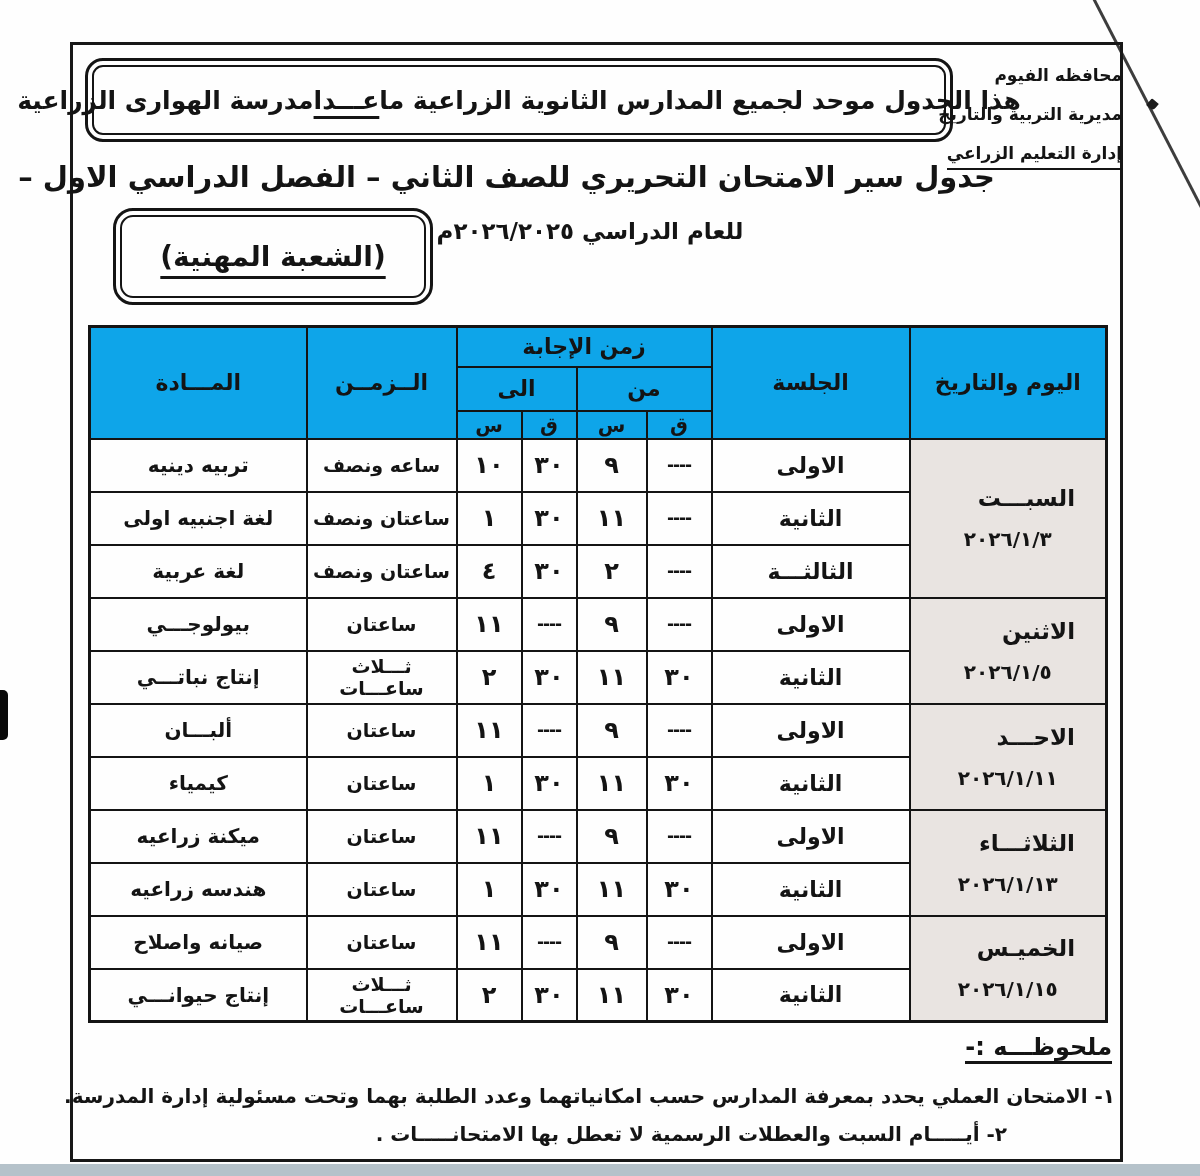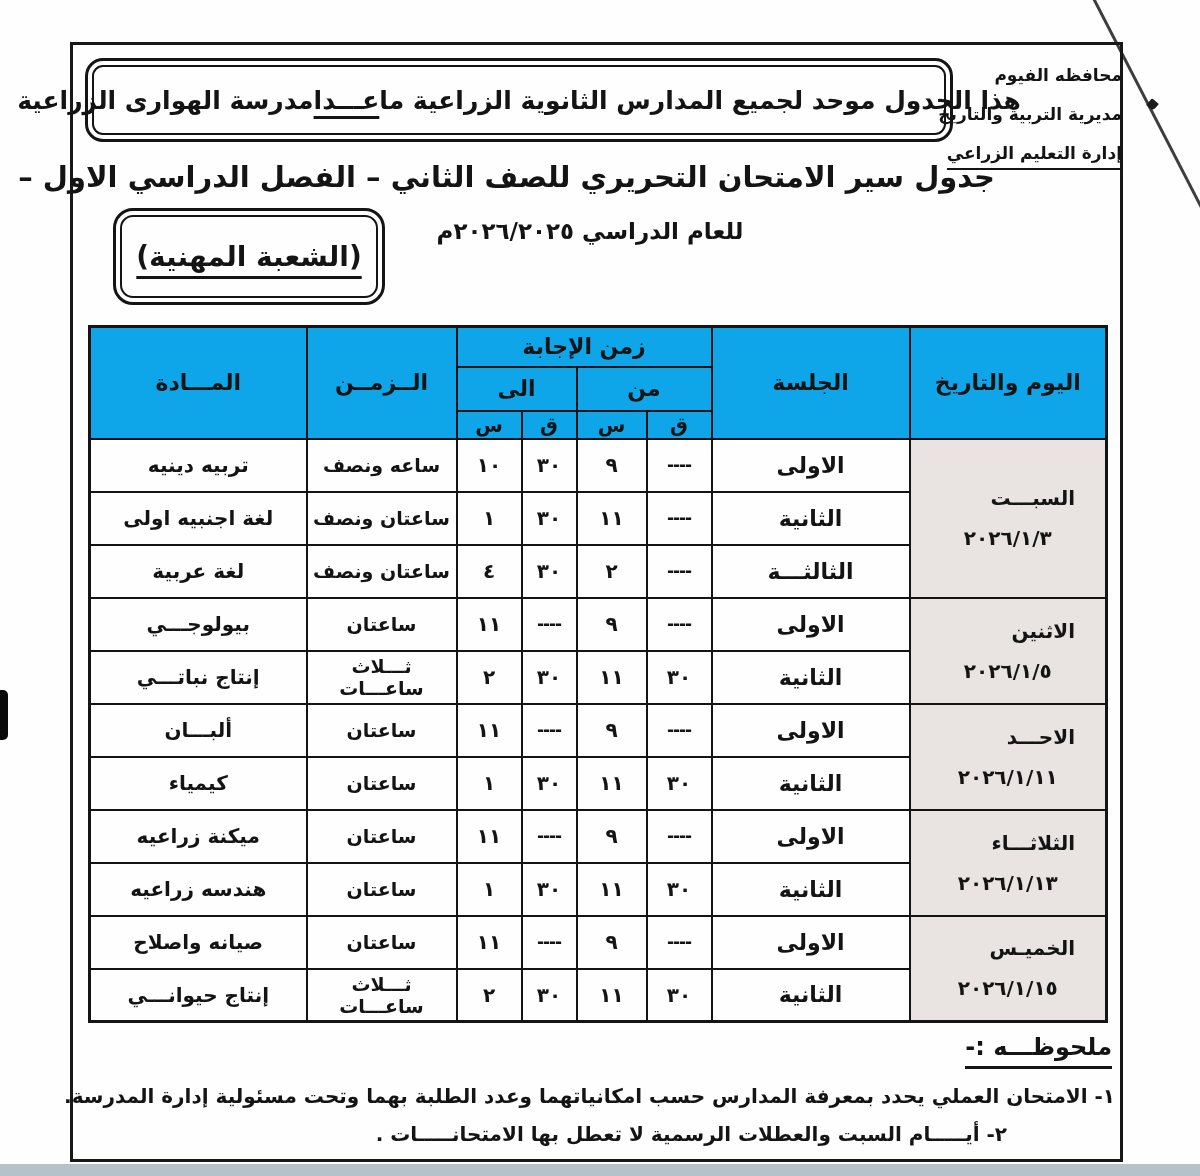--- a/index.html
+++ b/index.html
@@ -89,21 +89,21 @@
     font-size: 29px; white-space: nowrap;
   }
   .doc-subtitle {
     position: absolute; left: 155px; top: 218px; width: 870px;
     text-align: center; font-size: 23px; white-space: nowrap;
   }
 
   
   .badge {
     position: absolute; left: 113px; top: 208px;
-    width: 272px; height: 97px;
+    width: 320px; height: 97px;
     border: 3px solid var(--ink); border-radius: 20px;
     padding: 4px;
   }
   .badge-inner {
     width: 100%; height: 100%;
     border: 2px solid var(--ink); border-radius: 13px;
     display: flex; align-items: center; justify-content: center;
     font-size: 28px;
   }
   .badge-inner span {
@@ -126,37 +126,36 @@
     font-weight: bold; color: var(--ink);
     padding: 0; overflow: hidden;
   }
   thead tr.h1 { height: 40px; }
   thead tr.h2 { height: 44px; }
   thead tr.h3 { height: 28px; }
   tbody tr { height: 53px; }
   th { font-size: 22px; background: #0ea5e9; }
   tr.h3 th { font-size: 20px; }
   td.session-cell  { font-size: 22px; }
-  td.num-cell      { font-size: 20px; }
+  td.num-cell      { font-size: 24px; }
   td.num-cell.dash { font-size: 17px; letter-spacing: -1px; }
   td.duration-cell { font-size: 19px; }
   td.subject-cell  { font-size: 20px; }
   td.day-cell { background: var(--day-shade); }
   .day-name {
-    font-size: 20px; text-align: right;
+    font-size: 23px; text-align: right;
     padding-right: 30px; margin-bottom: 16px; white-space: nowrap;
   }
   .day-date { font-size: 20px; text-align: center; white-space: nowrap; }
 
   
   .notes-heading {
     position: absolute; right: 88px; top: 1033px;
     font-size: 24px;
     border-bottom: 3px solid var(--ink);
-    padding-bottom: 5px;
     white-space: nowrap;
   }
   .note-line { position: absolute; font-size: 20px; white-space: nowrap; }
   .note-1 { right: 85px;  top: 1084px; }
   .note-2 { right: 193px; top: 1122px; }
 </style>
 </head>
 <body>
 
 <div id="canvas">

